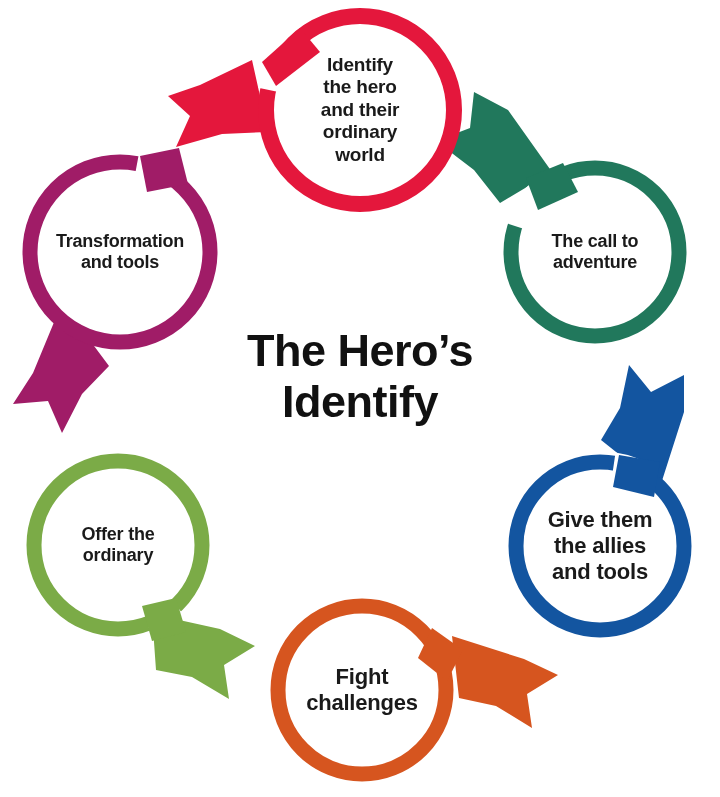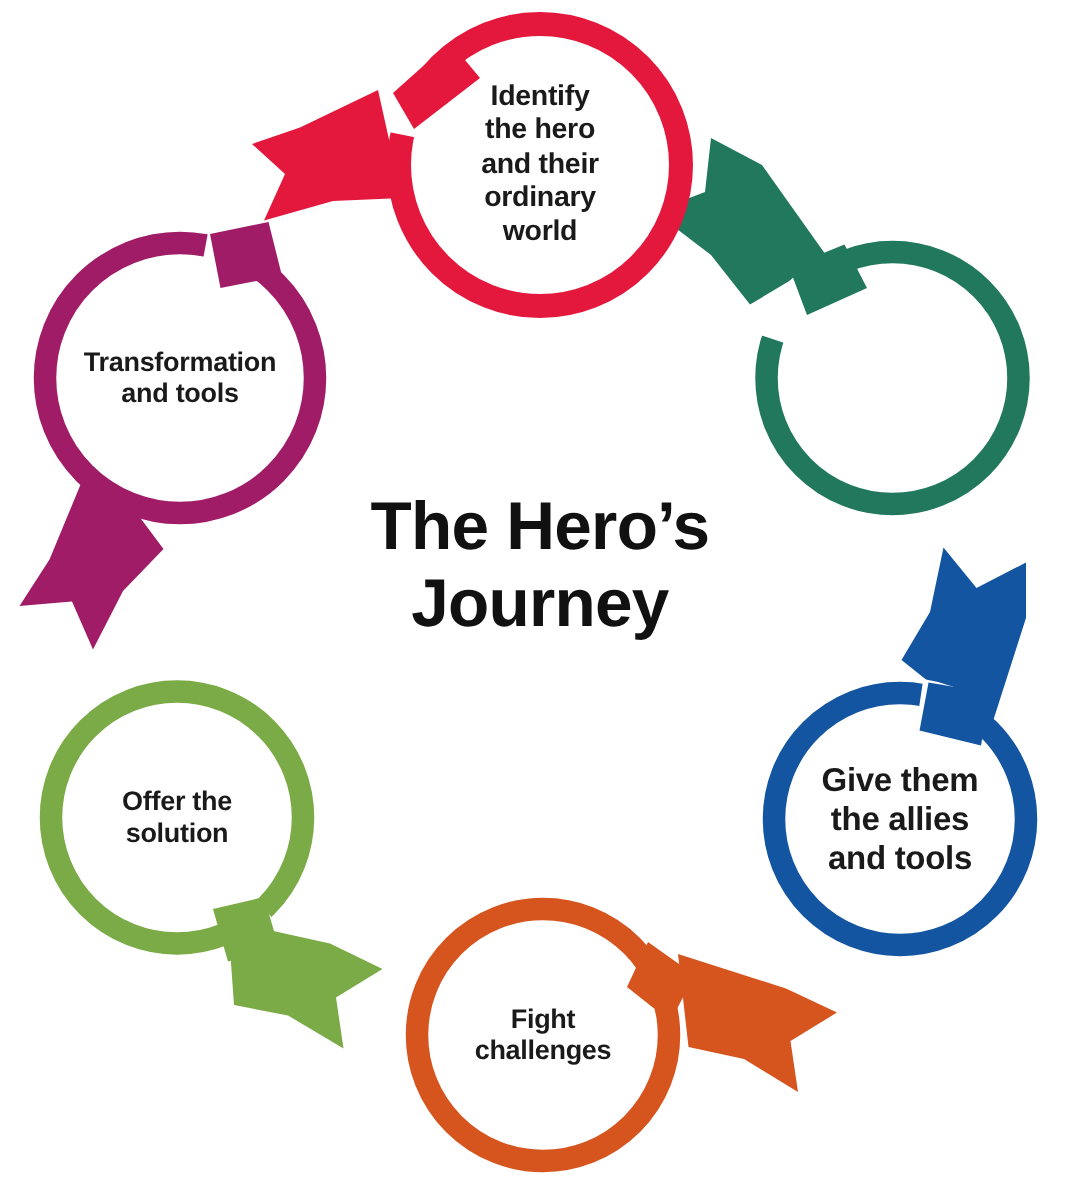--- a/index.html
+++ b/index.html
@@ -133,34 +133,36 @@
   </svg>
 
   <div class="node-hit" style="left:266px; top:16px; width:188px; height:188px;"></div>
   <div class="node-label" style="left:280px; top:30px; width:160px; height:160px; font-size:19px;">Identify
 the hero
 and their
 ordinary
 world</div>
 
   <div class="node-hit" style="left:511px; top:168px; width:168px; height:168px;"></div>
+  <div class="node-label" style="left:521px; top:178px; width:148px; height:148px; font-size:18px;">The call to
+adventure</div>
 
   <div class="node-hit" style="left:516px; top:462px; width:168px; height:168px;"></div>
   <div class="node-label" style="left:526px; top:472px; width:148px; height:148px; font-size:22px;">Give them
 the allies
 and tools</div>
 
   <div class="node-hit" style="left:278px; top:606px; width:168px; height:168px;"></div>
-  <div class="node-label" style="left:288px; top:616px; width:148px; height:148px; font-size:18px;">Fight
+  <div class="node-label" style="left:288px; top:616px; width:148px; height:148px; font-size:22px;">Fight
 challenges</div>
 
   <div class="node-hit" style="left:34px; top:461px; width:168px; height:168px;"></div>
   <div class="node-label" style="left:44px; top:471px; width:148px; height:148px; font-size:18px;">Offer the
-solution</div>
+ordinary</div>
 
   <div class="node-hit" style="left:30px; top:162px; width:180px; height:180px;"></div>
   <div class="node-label" style="left:14px; top:172px; width:212px; height:160px; font-size:18px;">Transformation
 and tools</div>
 
   <div id="center-title">The Hero’s
-Journey</div>
+Identify</div>
 
 </div>
 
 </body></html>

